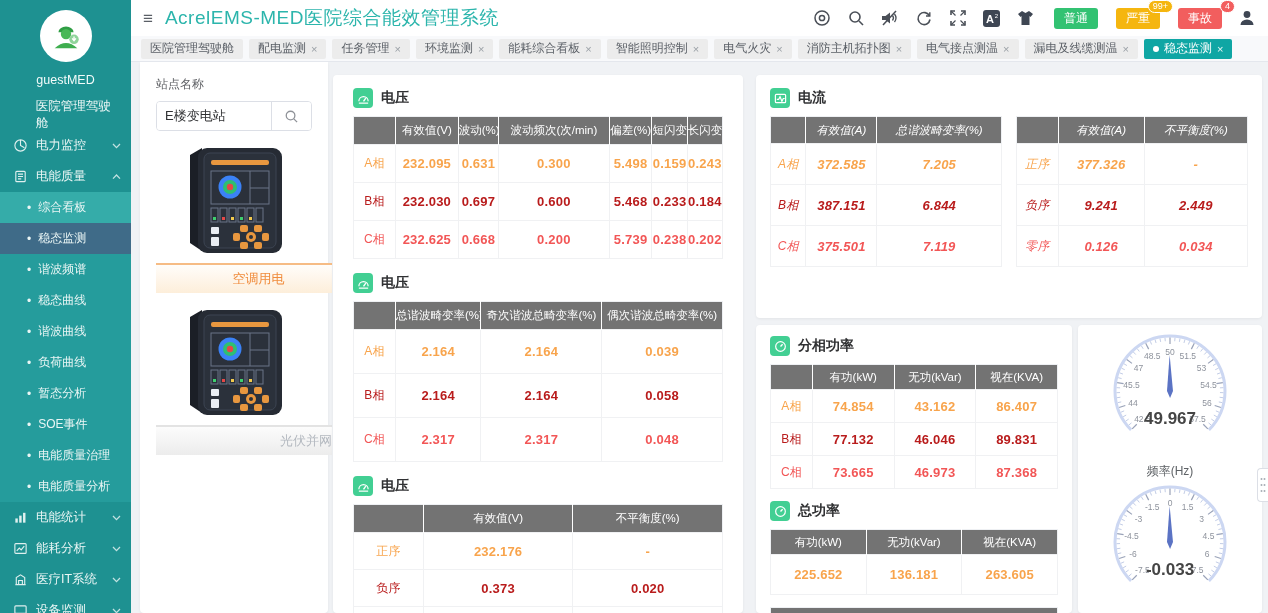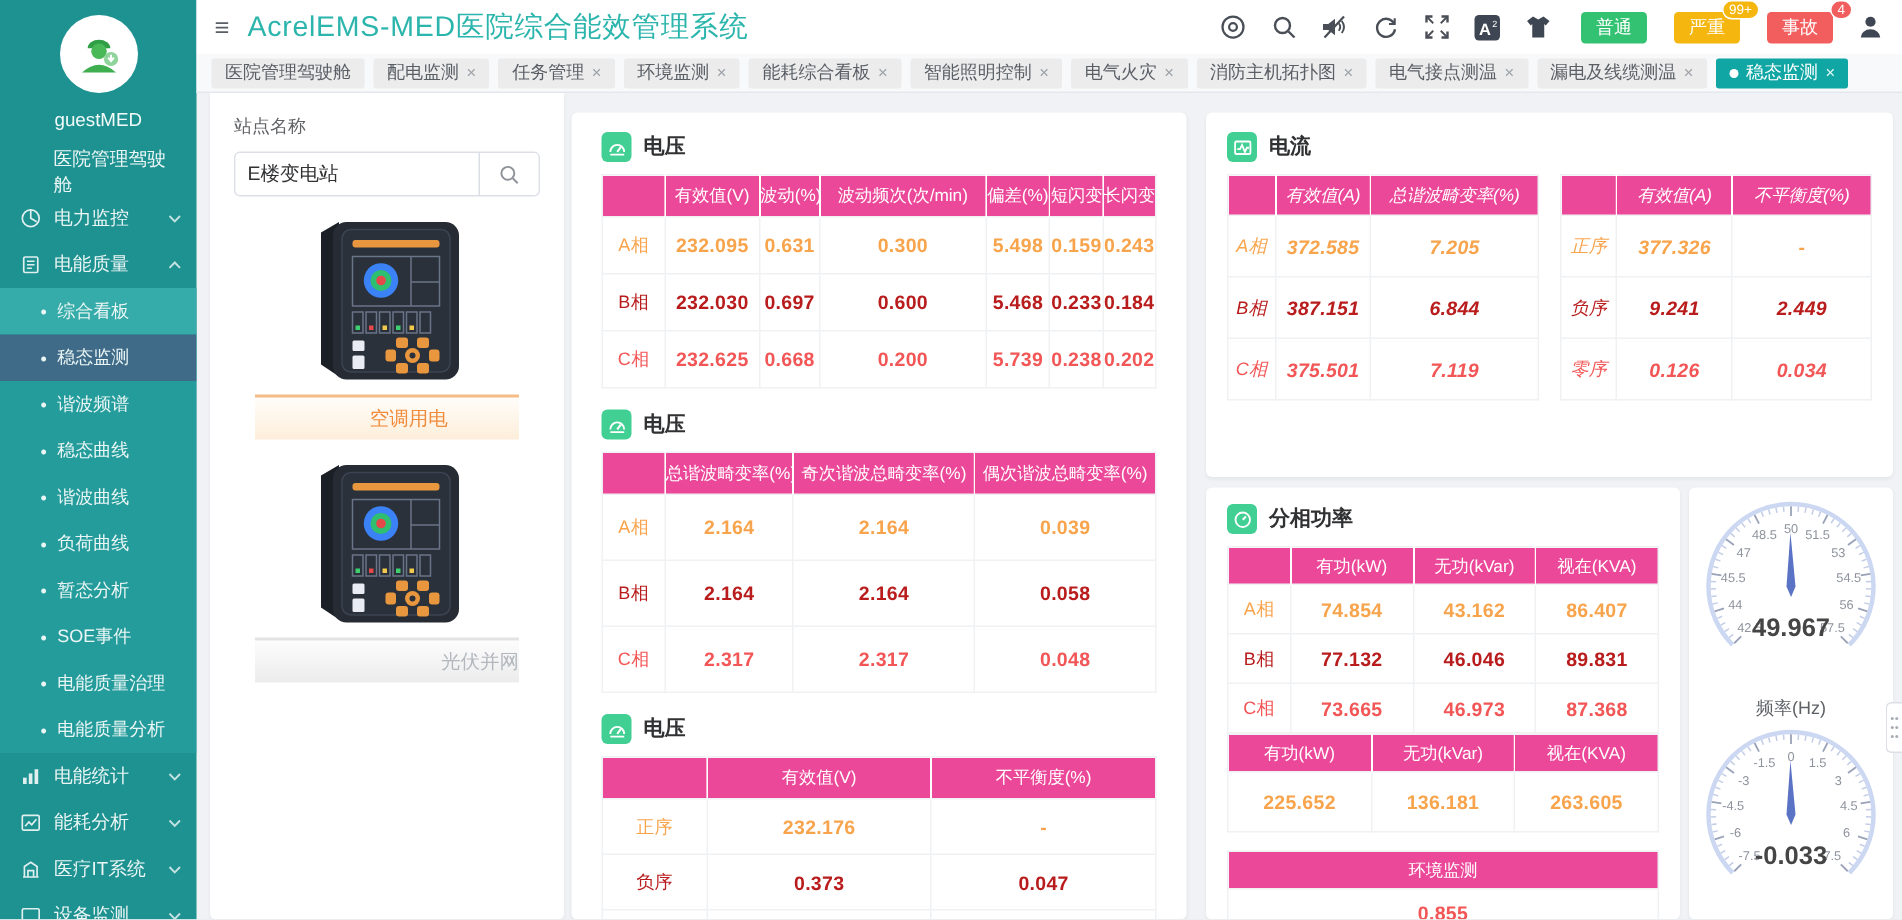--- a/index.html
+++ b/index.html
@@ -35,21 +35,21 @@
   .tab { background:#ececec; color:#5a5f66; font-size:12px; height:20px; display:flex; align-items:center; gap:5px; padding:0 9px; border-radius:2px; cursor:pointer; white-space:nowrap; }
   .tab .tclose { color:#9aa0a6; font-size:11px; }
   .tab.active { background:#0fa6a4; color:#fff; }
   .tab.active .tclose { color:#e6f7f6; }
   .tab .dot { width:6px; height:6px; border-radius:50%; background:#fff; }
 
   
   .content { position:absolute; left:131px; right:0; top:62px; bottom:0; display:flex; gap:5px; padding:0 6px 0 9px; overflow:hidden; }
   .card { background:#fff; border-radius:4px; box-shadow:0 1px 3px rgba(0,0,0,.06); }
 
-  .station-card { width:236px; padding:14px 16px 0; flex:none; border-radius:0 0 4px 4px; }
+  .station-card { width:188px; padding:14px 16px 0; flex:none; border-radius:0 0 4px 4px; }
   .station-label { font-size:12px; color:#606266; margin-bottom:8px; }
   .inp-group { display:flex; border:1px solid #dcdfe6; border-radius:4px; overflow:hidden; height:30px; }
   .inp-group input { flex:1; border:none; outline:none; padding:0 8px; font-size:13px; color:#303133; min-width:0; font-family:inherit; }
   .inp-btn { width:40px; border-left:1px solid #dcdfe6; background:#fff; display:flex; align-items:center; justify-content:center; cursor:pointer; }
   .device { margin-top:12px; cursor:pointer; text-align:center; }
   .device svg { display:block; margin:0 auto; }
   .dev-label { width:176px; margin:4px auto 0; font-size:13px; padding:5px 0; }
   .device.active .dev-label { color:#f08c3c; background:linear-gradient(180deg,#fffdfa,#fdeeda); border-top:2px solid #f6bc85;padding-left:29px; }
   .device.inactive .dev-label { color:#b3b8bf; background:linear-gradient(180deg,#fcfcfc,#ececec); border-top:2px solid #e3e3e3;text-align:right; }
 
@@ -59,21 +59,21 @@
   .current-card { height:243px; flex:none; padding:4px 14px 0; }
   .row2 { flex:1; display:flex; gap:6px; min-height:0; }
   .power-card { width:316px; flex:none; padding:2px 14px 0; }
   .gauge-card { flex:1; display:flex; flex-direction:column; justify-content:space-around; align-items:center; padding:4px 0; min-width:0; }
 
   .sec-title { display:flex; align-items:center; gap:8px; margin:9px 0 8px; }
   .sec-icon { width:20px; height:20px; border-radius:4px; background:#42cf93; display:flex; align-items:center; justify-content:center; flex:none; }
   .sec-label { font-size:14px; font-weight:700; color:#303133; }
 
   .tbl table { width:100%; border-collapse:collapse; table-layout:fixed; border:1px solid #eef0f3; }
-  .tbl th { background:#ec4899; color:#fff; font-size:11.5px; font-weight:400; height:var(--headH); border-right:1px solid rgba(255,255,255,.45); white-space:nowrap; overflow:hidden; }
+  .tbl th { background:#737373; color:#fff; font-size:11.5px; font-weight:400; height:var(--headH); border-right:1px solid rgba(255,255,255,.45); white-space:nowrap; overflow:hidden; }
   .tbl th:last-child { border-right:none; }
   .tbl td { border:1px solid #f0f1f3; text-align:center; height:var(--rowH); font-size:13px; font-weight:700; letter-spacing:.2px; }
   .tbl td.lbl { font-weight:400; font-size:12px; }
   .tone-orange { color:#f8a44c; }
   .tone-green { color:#b91c1c; }
   .tone-red { color:#f25656; }
   .cur-tables { display:flex; gap:14px; }
   .cur-tables .tbl { flex:1; min-width:0;font-style:italic; }
   .pf-gap { height:12px; }
 
@@ -568,21 +568,21 @@
               </thead>
               <tbody>
                 <tr>
                   <td class="lbl tone-orange">正序</td>
                   <td class="tone-orange">232.176</td>
                   <td class="tone-orange">-</td>
                 </tr>
                 <tr>
                   <td class="lbl tone-green">负序</td>
                   <td class="tone-green">0.373</td>
-                  <td class="tone-green">0.047</td>
+                  <td class="tone-green">0.020</td>
                 </tr>
                 <tr>
                   <td class="lbl tone-red">零序</td>
                   <td class="tone-red">0.108</td>
                   <td class="tone-red">0.161</td>
                 </tr>
               </tbody>
             </table>
           </div>
       </div>
@@ -712,20 +712,29 @@
                     </tr>
                     <tr>
                       <td class="lbl tone-red">C相</td>
                       <td class="tone-red">73.665</td>
                       <td class="tone-red">46.973</td>
                       <td class="tone-red">87.368</td>
                     </tr>
                   </tbody>
                 </table>
               </div>
+            <div class="sec-title" style="margin-top:12px;">
+              <span class="sec-icon">
+                <svg width="13" height="13" viewBox="0 0 14 14" fill="none" stroke="#fff" stroke-width="1.3">
+                    <circle cx="7" cy="7" r="5.2"></circle>
+                    <path d="M7 7 L9.3 4.7" stroke-width="1.5"></path>
+                  </svg>
+              </span>
+              <span class="sec-label">总功率</span>
+            </div>
             <div class="tbl">
                 <table style="--rowH:40px;--headH:25px">
                   <colgroup>
                     <col style="width:33.33%">
                     <col style="width:33.33%">
                     <col style="width:33.33%">
                   </colgroup>
                   <thead>
                     <tr>
                       <th>有功(kW)</th>

